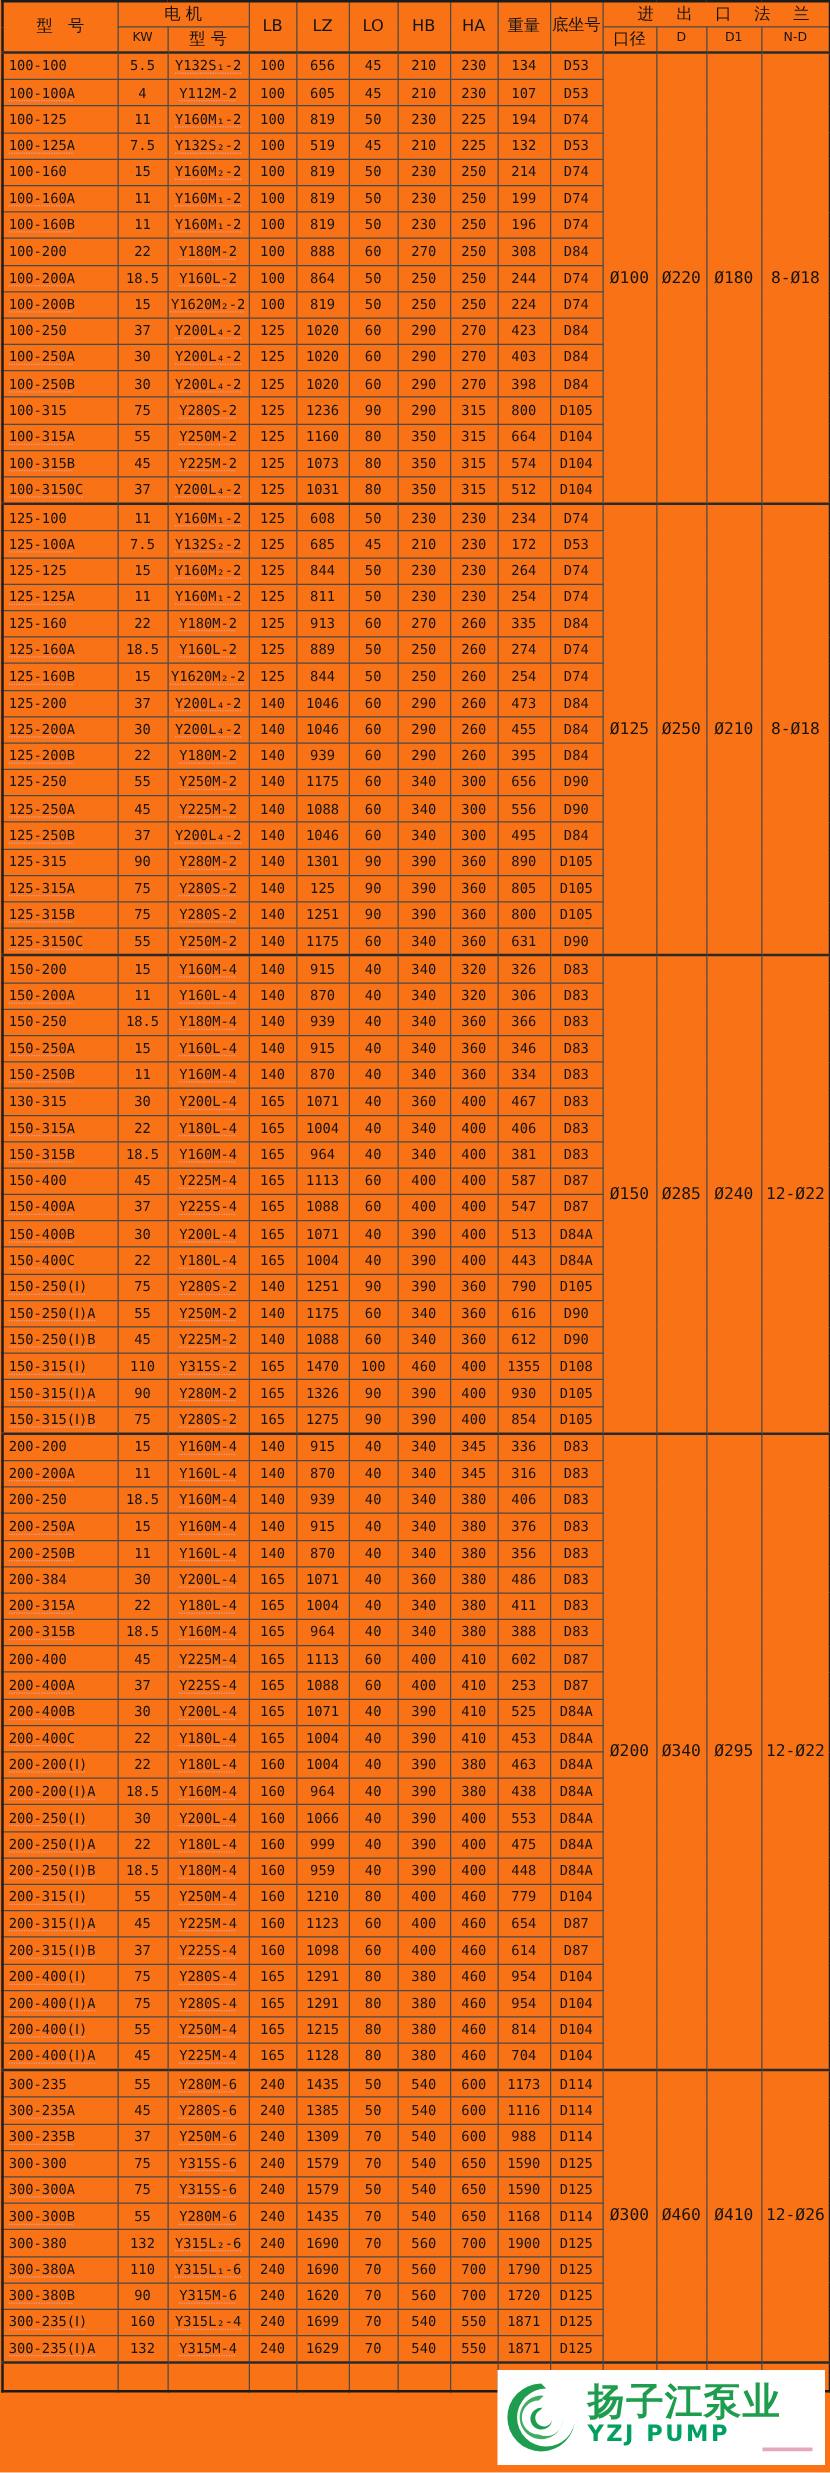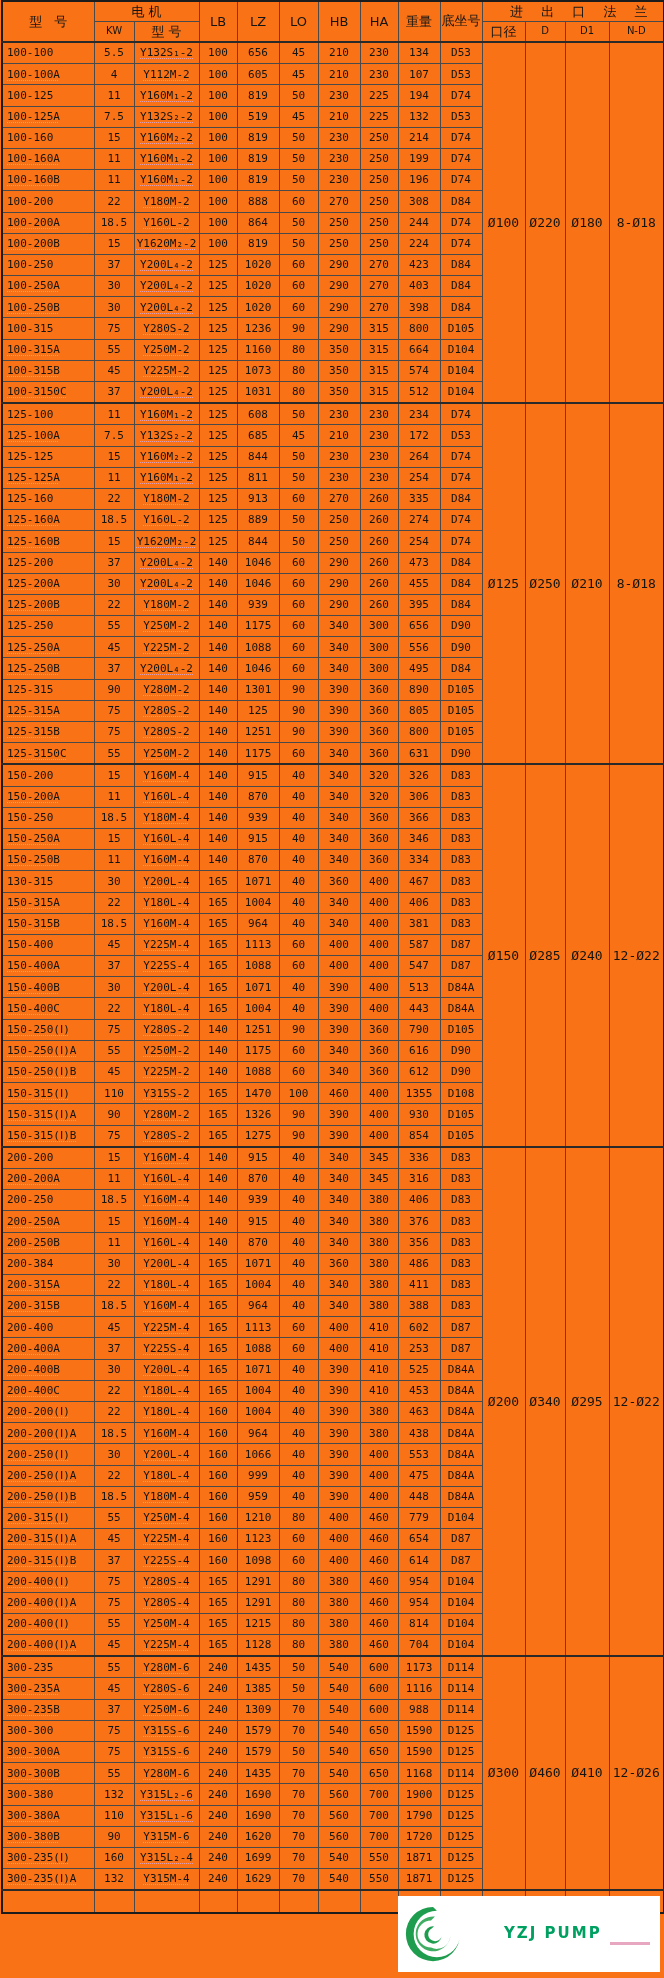--- a/index.html
+++ b/index.html
@@ -19,21 +19,21 @@
   td.flange{font-size:13px;vertical-align:middle;}
   .sp{letter-spacing:7px;padding-left:19px;}
   .sp2{letter-spacing:4px;padding-left:4px;}
   .wrap{white-space:normal;word-break:break-all;line-height:1.15;}
   #logo{position:absolute;right:4px;bottom:6px;width:258px;height:72px;display:flex;
         align-items:center;gap:6px;background:#fff;padding:2px 0 2px 4px;}
   #logo .txt{display:flex;flex-direction:column;line-height:1;}
   #logo .cn{font-family:"DejaVu Sans","Liberation Sans",sans-serif;font-weight:bold;
         font-size:30px;color:#1f9d4f;letter-spacing:1px;white-space:nowrap;}
   #logo .en{font-family:"DejaVu Sans","Liberation Sans",sans-serif;font-weight:bold;
-        font-size:15px;color:#00a061;letter-spacing:2px;margin-top:2px;white-space:nowrap;margin-left:34px;}
+        font-size:18px;color:#00a061;letter-spacing:2px;margin-top:2px;white-space:nowrap;}
   #logo .underline{height:3px;width:40px;background:#e8a7c0;margin-left:140px;margin-top:1px;}
 </style>
 </head>
 <body>
 
 <div id="page">
   <table>
     <colgroup>
       <col style="width:92px">
         <col style="width:40px">
@@ -1156,17 +1156,18 @@
       </tbody>
   </table>
 
   <div id="logo">
     <svg width="62" height="62" viewBox="0 0 64 64">
       <path d="M32 4 A28 28 0 1 0 60 32 A24 24 0 0 1 36 56 A24 24 0 0 1 36 8 Z" fill="#1f9d4f"></path>
       <path d="M34 14 A18 18 0 1 0 50 34 A14 14 0 0 1 30 46 A14 14 0 0 1 30 18 Z" fill="#3fae63"></path>
       <path d="M33 24 A9 9 0 1 0 41 34 A7 7 0 0 1 30 38 A7 7 0 0 1 31 26 Z" fill="#1f9d4f"></path>
     </svg>
     <div class="txt">
+      <span class="cn">扬子江泵业</span>
       <span class="en">YZJ PUMP</span>
       <span class="underline"></span>
     </div>
   </div>
 </div>
 
 </body></html>

